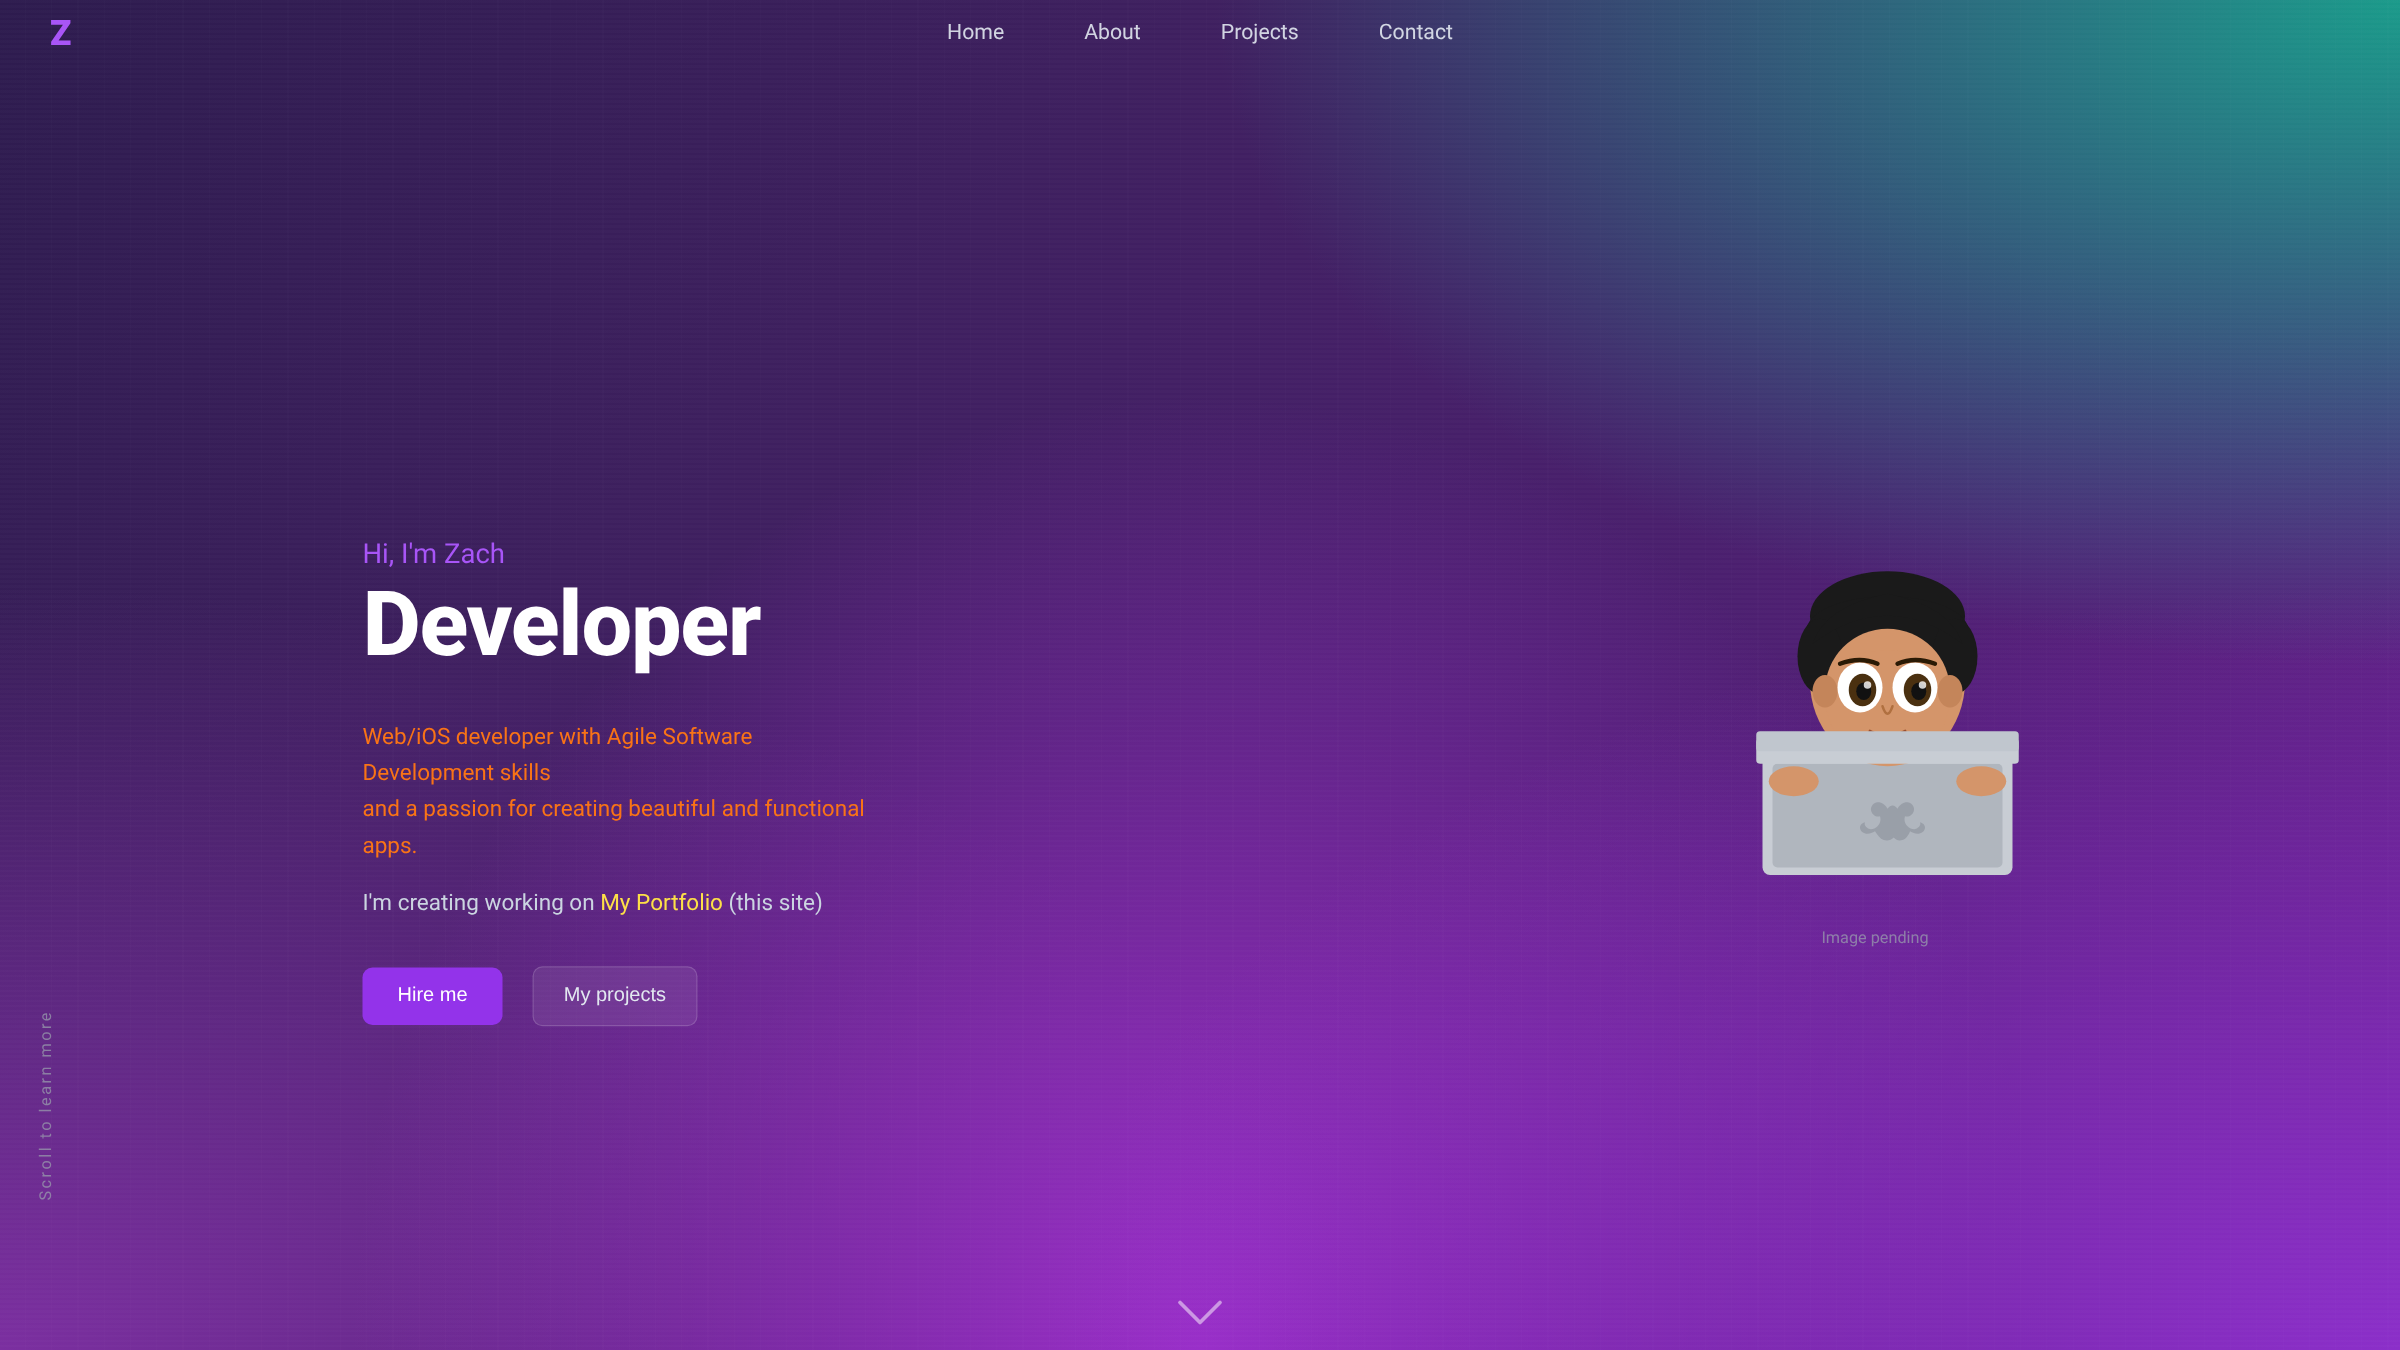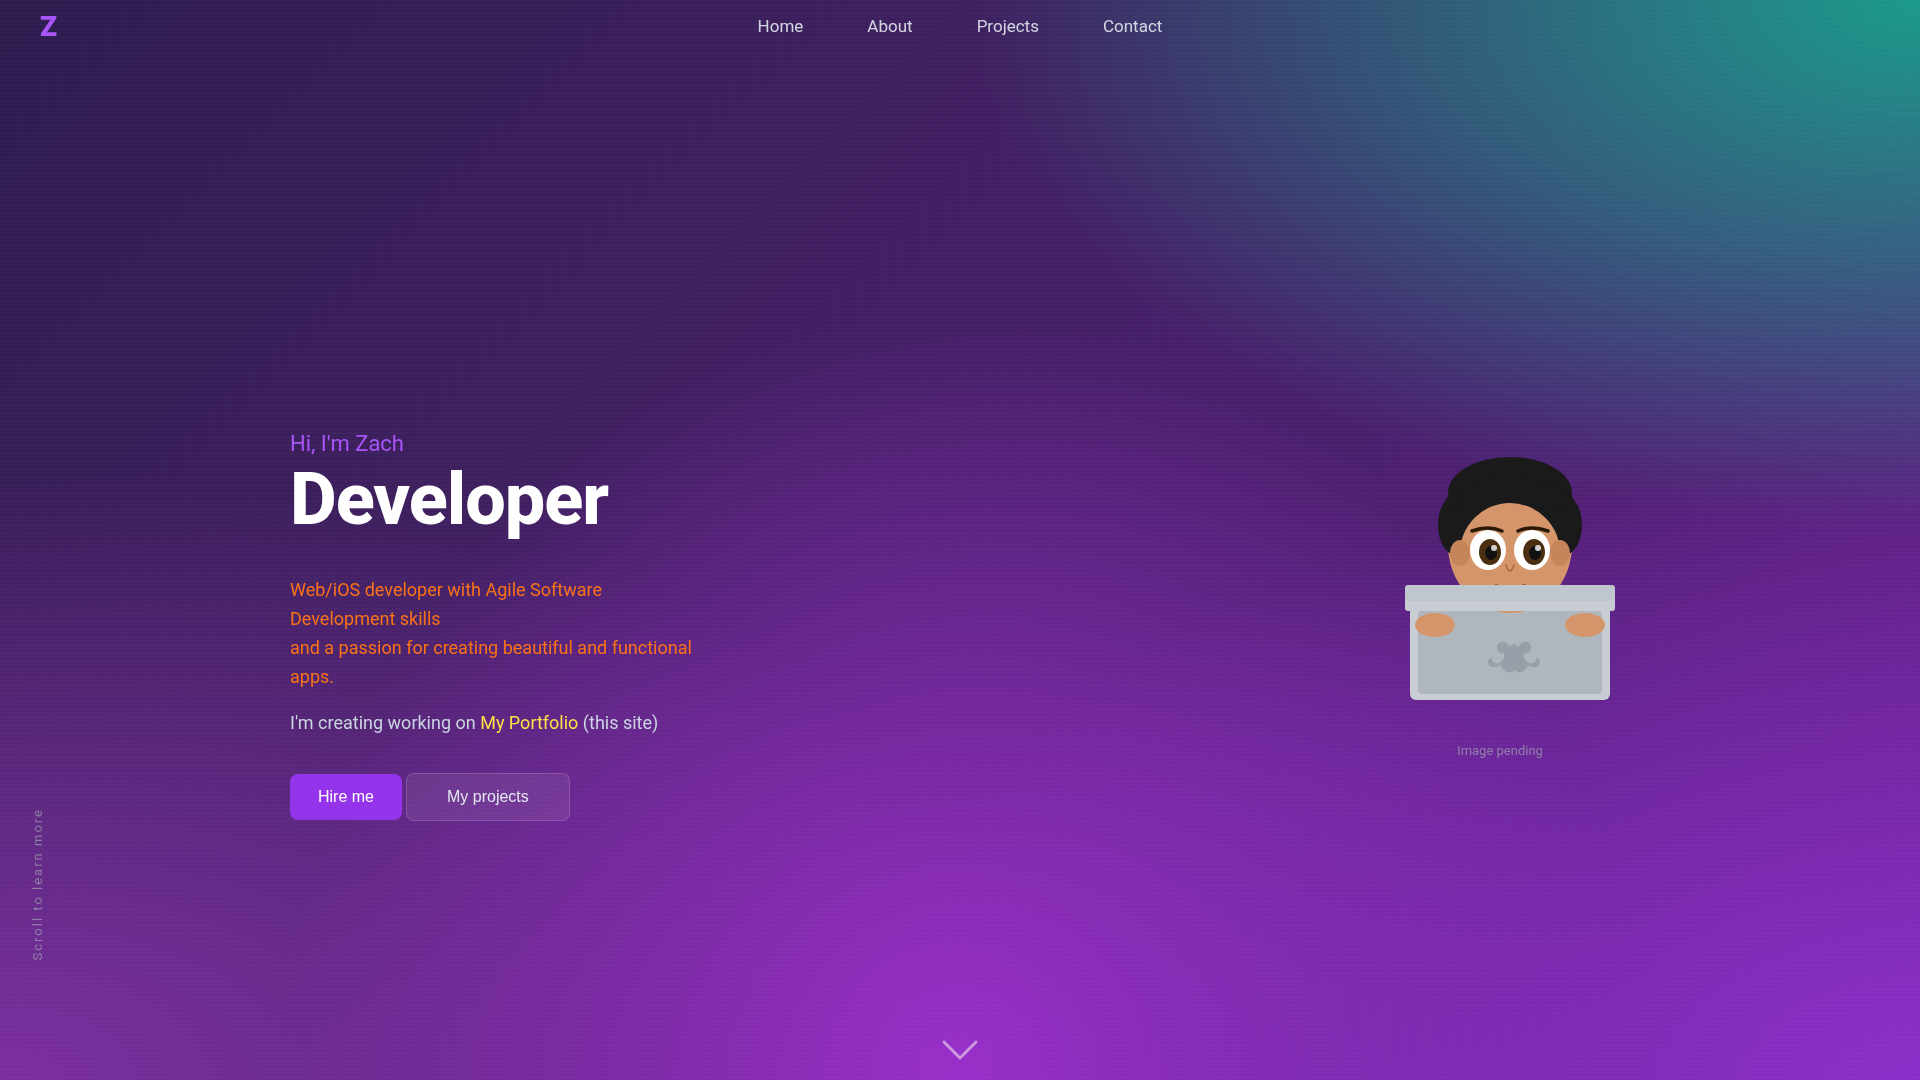--- a/index.html
+++ b/index.html
@@ -134,40 +134,40 @@
       margin-bottom: 40px;
     }
 
     .working-on .link {
       color: #fde047;
       text-decoration: none;
     }
 
     .btn-group {
       display: flex;
-      gap: 4px;
+      gap: 24px;
       align-items: center;
     }
 
     .btn-hire {
       background: #9333ea;
       color: #fff;
       border: none;
       padding: 14px 28px;
       border-radius: 8px;
       font-size: 16px;
       font-weight: 500;
       cursor: pointer;
     }
 
     .btn-projects {
       background: rgba(255,255,255,0.08);
       color: #e2e8f0;
       border: 1px solid rgba(255,255,255,0.15);
-      padding: 14px 40px;
+      padding: 14px 24px;
       border-radius: 8px;
       font-size: 16px;
       font-weight: 500;
       cursor: pointer;
     }
 
     
     .hero-right {
       display: flex;
       flex-direction: column;

